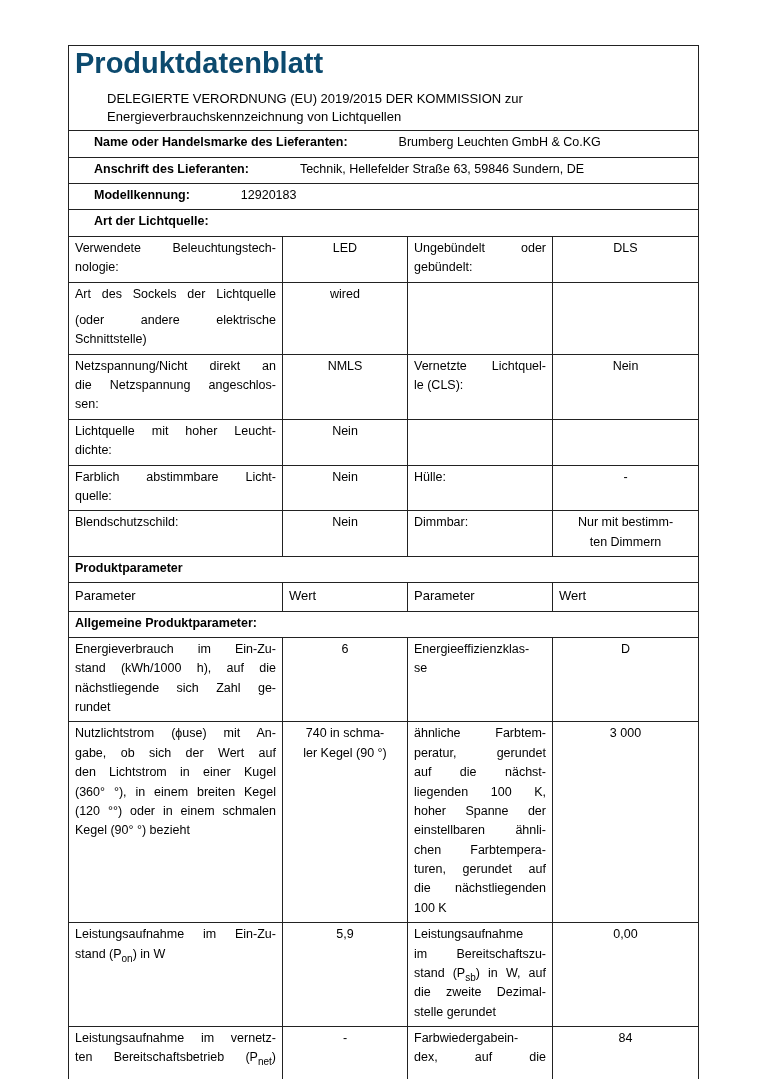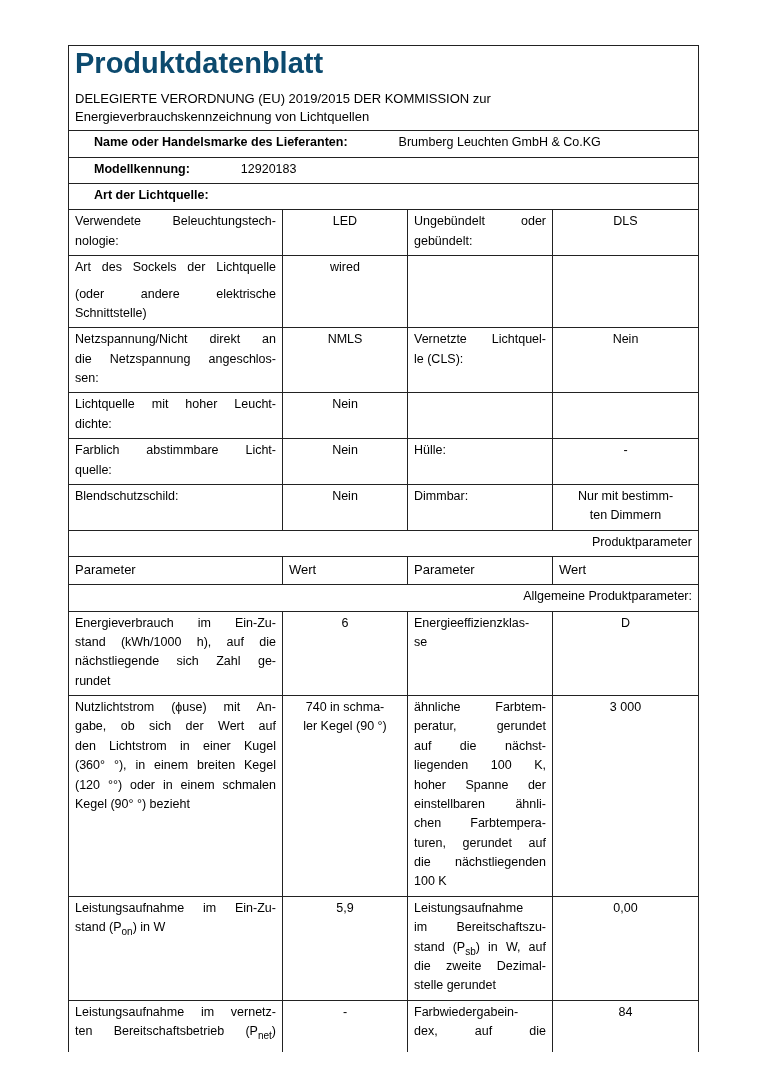--- a/index.html
+++ b/index.html
@@ -29,32 +29,32 @@
     overflow: hidden;
   }
   td.titlecell { padding: 8px 12px 10px 12px; }
   h1.ptitle {
     margin: 0 0 10px 0;
     font-size: 29px;
     font-weight: bold;
     letter-spacing: 0px;
     line-height: 1.1;
   }
-  .intro { font-size: 13px; line-height: 1.4; }
+  .intro { font-size: 13px; line-height: 1.4; margin-left: 32px; }
   td.infocell { padding: 5px 12px 6px 12px; font-size: 13px; }
   .lbl { font-weight: bold; margin-left: 19px; }
   .val { margin-left: 7px; padding-left: 44px; }
   
   .jcell .ln { text-align: justify; text-align-last: justify; }
   .jcell .ln:last-child { text-align-last: left; }
   .ccell .ln { text-align: center; }
   .ln.empty { height: 7px; }
   td.sechead {
-    text-align: right;
-    font-weight: normal;
+    text-align: left;
+    font-weight: bold;
     font-size: 13px;
     padding: 2px 4px 3px 4px;
   }
   tr.colhead td { font-size: 13px; padding: 3px 6px 4px 6px; }
   tr.cut td { border-bottom: none; }
   sub { font-size: 10px; line-height: 0; }
 </style>
 </head>
 <body>
 
@@ -73,20 +73,25 @@
           <div class="intro">
               <div class="ln">DELEGIERTE VERORDNUNG (EU) 2019/2015 DER KOMMISSION zur</div>
               <div class="ln">Energieverbrauchskennzeichnung von Lichtquellen</div>
             </div>
         </td>
       </tr>
 
       <tr>
         <td colspan="4" class="infocell">
           <span class="lbl">Name oder Handelsmarke des Lieferanten:</span><span class="val">Brumberg Leuchten GmbH &amp; Co.KG</span>
+        </td>
+      </tr>
+      <tr>
+        <td colspan="4" class="infocell">
+          <span class="lbl">Anschrift des Lieferanten:</span><span class="val">Technik, Hellefelder Straße 63, 59846 Sundern, DE</span>
         </td>
       </tr>
       <tr>
         <td colspan="4" class="infocell">
           <span class="lbl">Modellkennung:</span><span class="val">12920183</span>
         </td>
       </tr>
       <tr>
         <td colspan="4" class="infocell">
           <span class="lbl">Art der Lichtquelle:</span><span class="val"></span>

